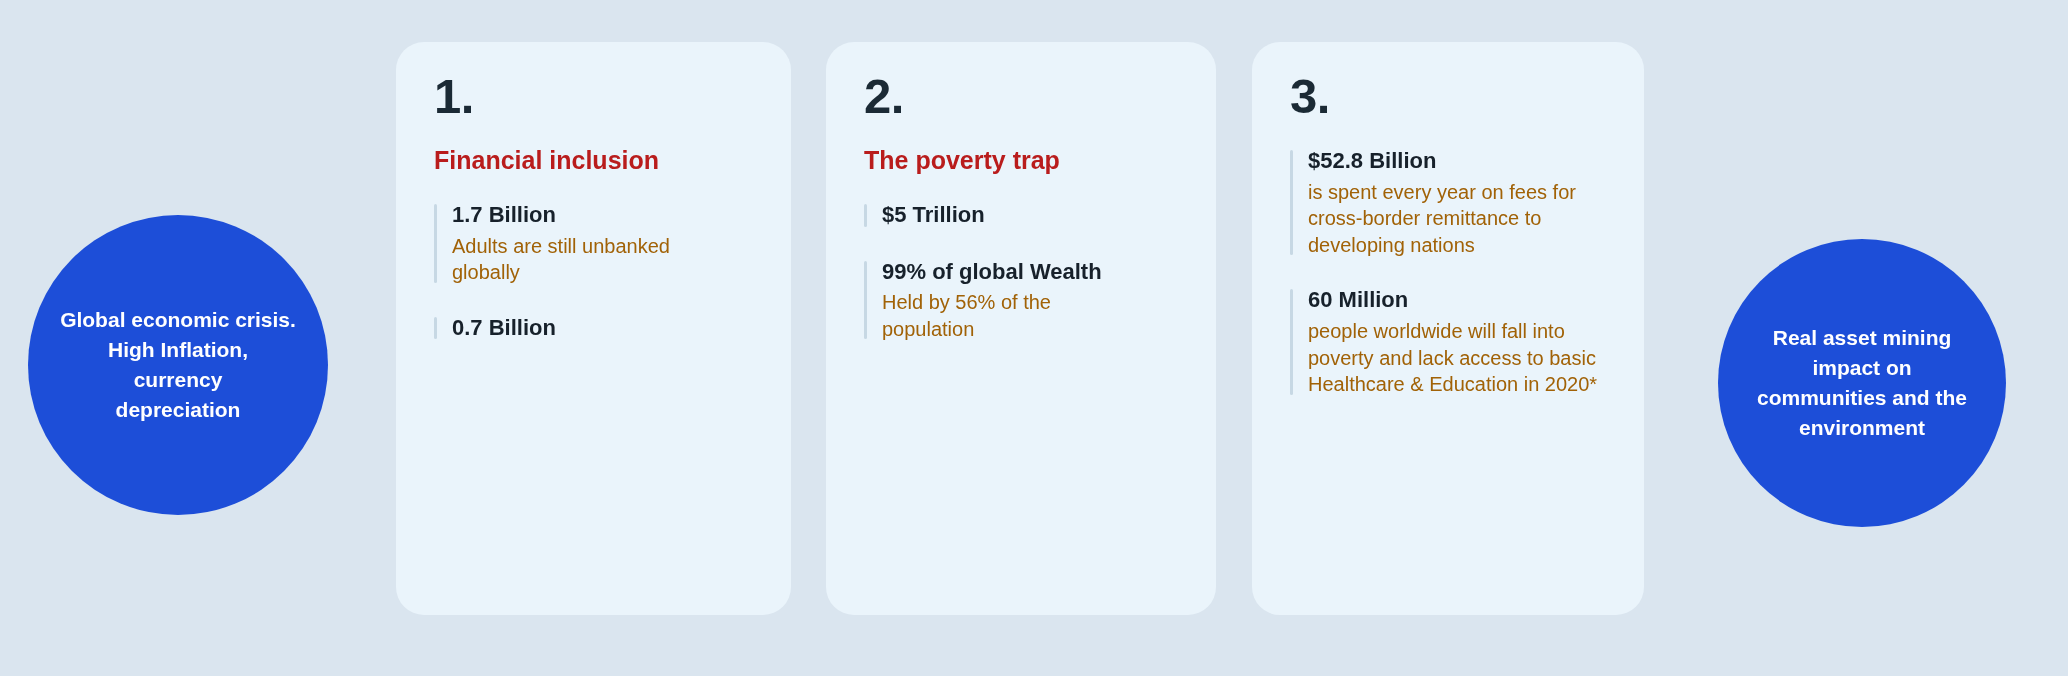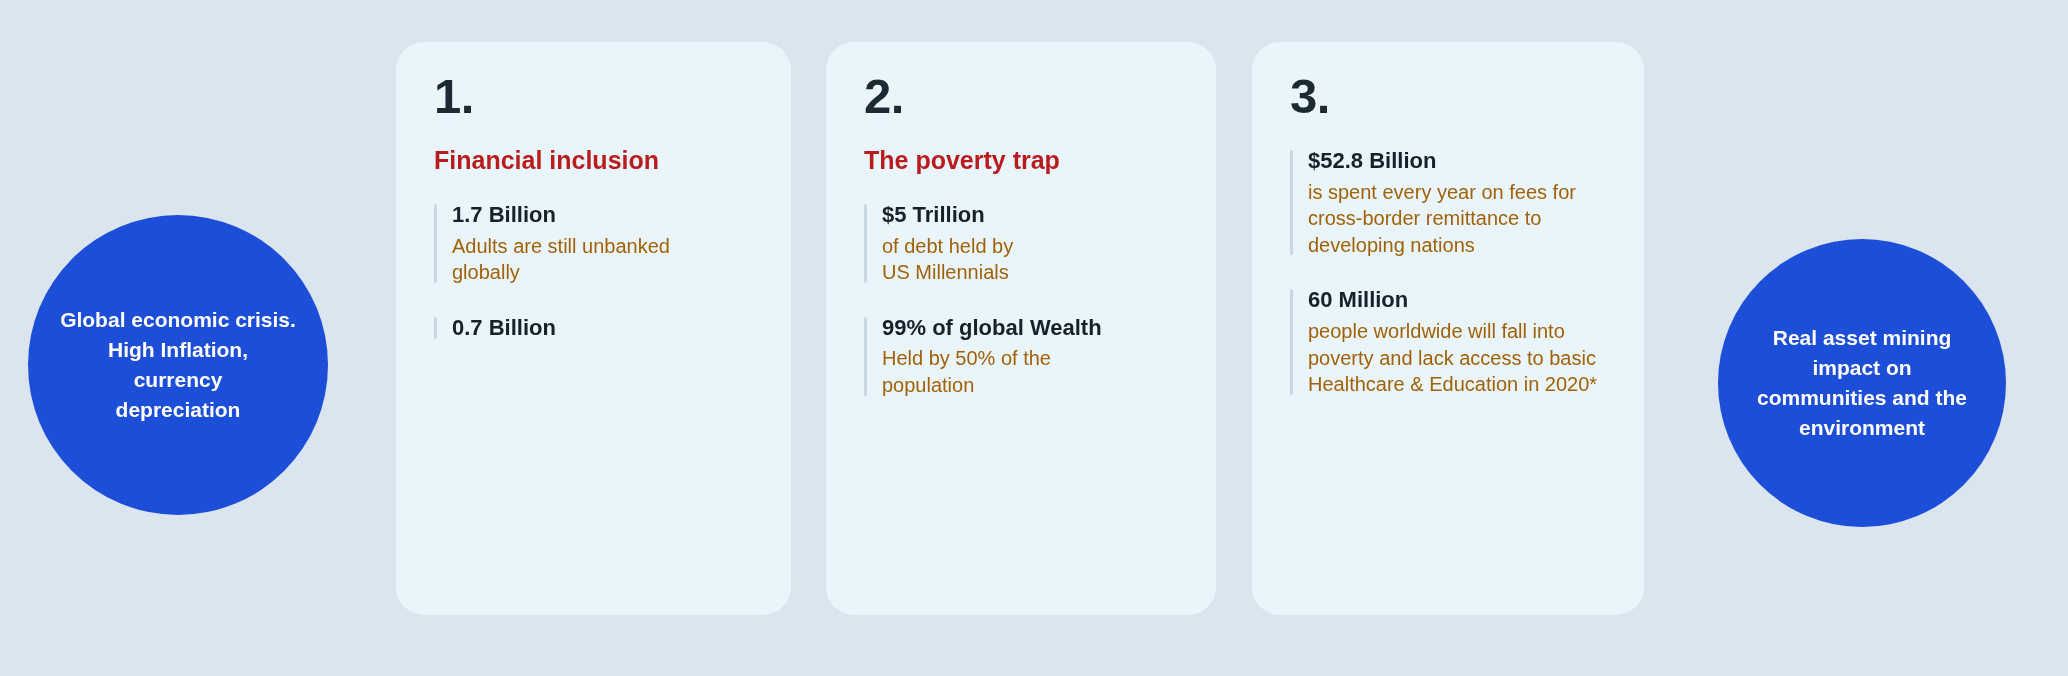--- a/index.html
+++ b/index.html
@@ -142,26 +142,24 @@
       </div>
     </div>
   </div>
 
   <div class="card card-2">
     <div class="card-number">2.</div>
     <div class="card-title">The poverty trap</div>
     <div class="facts">
       <div class="fact">
         <div class="fact-head">$5 Trillion</div>
-        <div class="fact-body">of debt held by
-US Millennials</div>
       </div>
       <div class="fact">
         <div class="fact-head">99% of global Wealth</div>
-        <div class="fact-body">Held by 50% of the
+        <div class="fact-body">Held by 56% of the
 population</div>
       </div>
     </div>
   </div>
 
   <div class="card card-3">
     <div class="card-number">3.</div>
     <div class="facts">
       <div class="fact">
         <div class="fact-head">$52.8 Billion</div>

